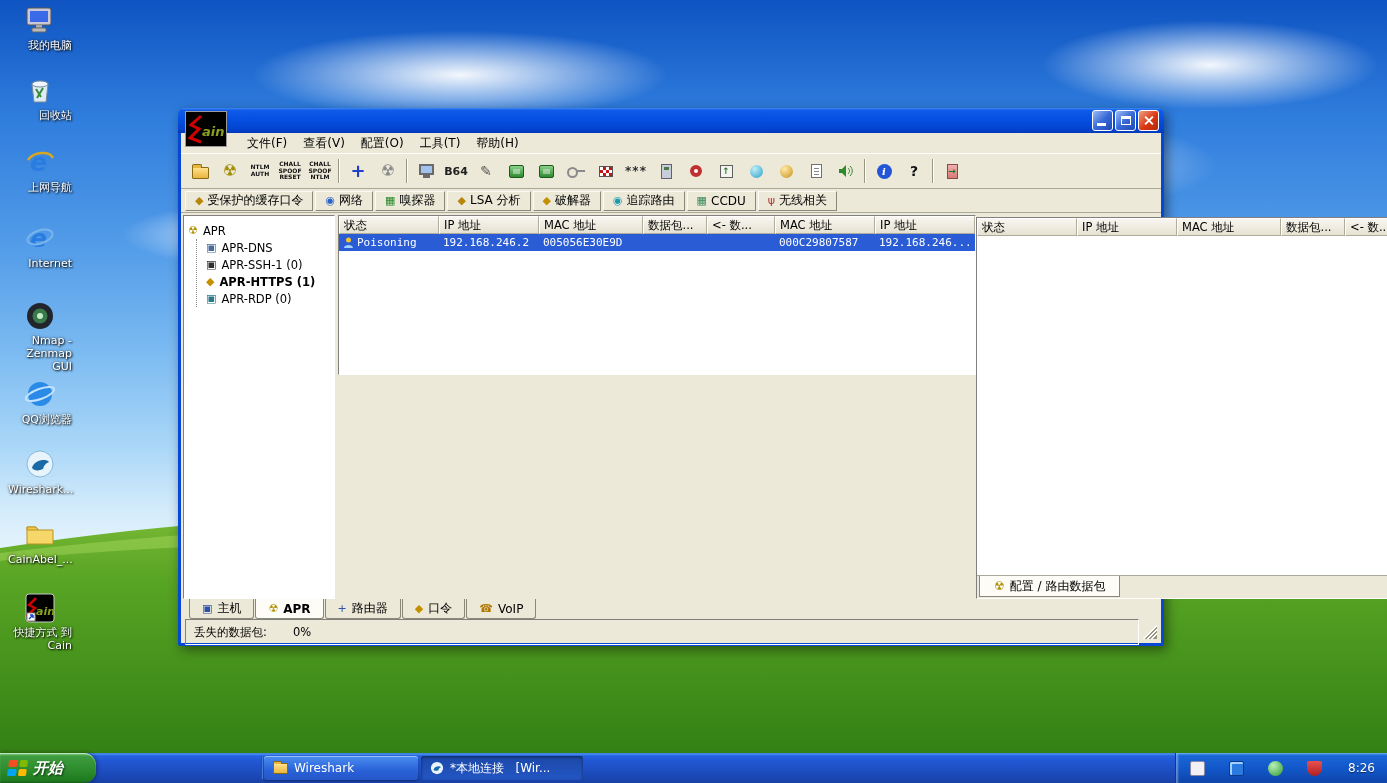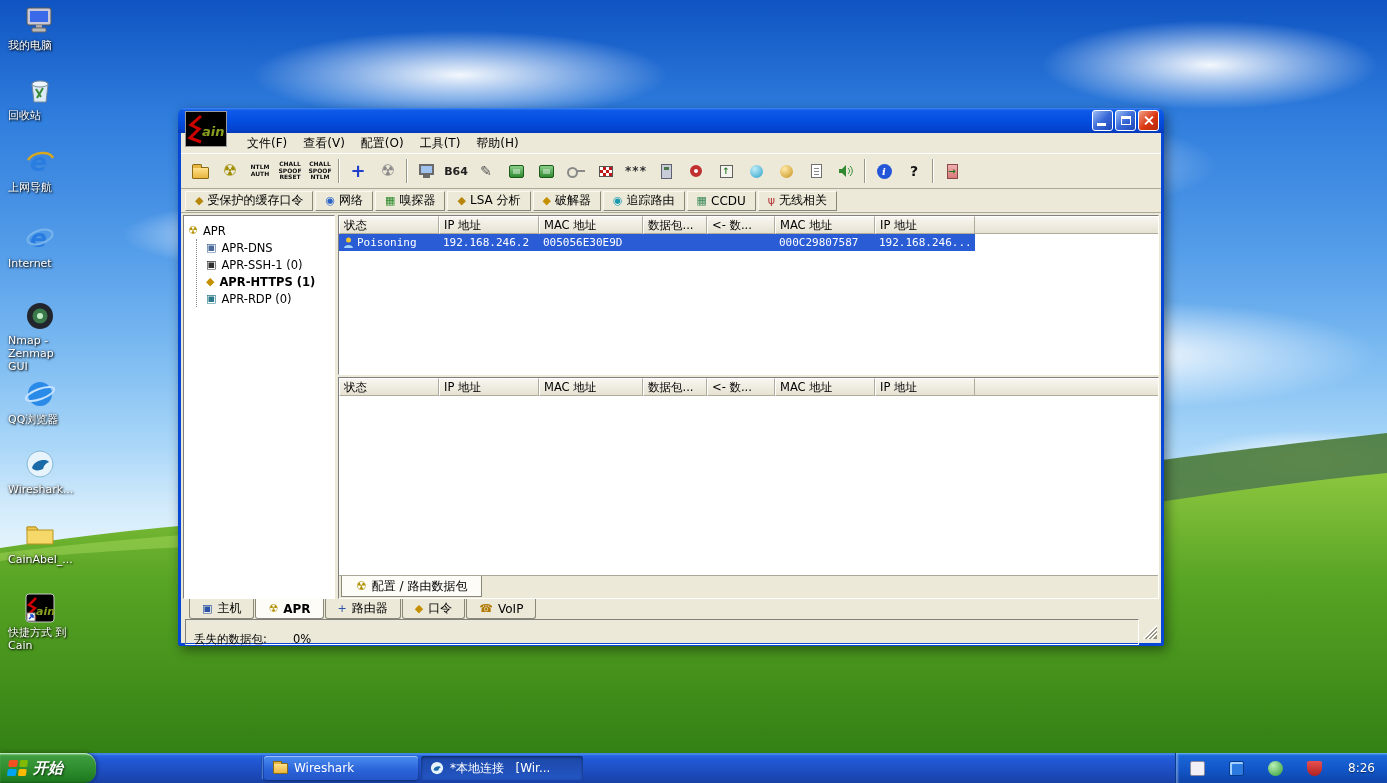--- a/index.html
+++ b/index.html
@@ -4,21 +4,21 @@
 <style>
 *{margin:0;padding:0;box-sizing:border-box}
 html,body{width:1387px;height:783px;overflow:hidden}
 body{position:relative;font-family:"DejaVu Sans","Liberation Sans",sans-serif;font-size:12px;color:#000}
 
 
 .desktop{position:absolute;inset:0;background:linear-gradient(180deg,#0f54c2 0%,#2f7ddd 15%,#549de9 32%,#7fbdf2 46%,#aad7f8 57%,#d3ebfb 65%,#ebf7fd 72%)}
 .cloud{position:absolute;background:radial-gradient(ellipse at center,rgba(255,255,255,.95),rgba(255,255,255,0) 70%);border-radius:50%}
 .hills{position:absolute;left:0;bottom:0;width:1387px;height:380px}
 
-.dicon{position:absolute;left:8px;width:64px;text-align:left;cursor:default}
+.dicon{position:absolute;left:8px;width:64px;text-align:right;cursor:default}
 .dicon svg{display:block;margin:0 auto 2px}
 .dlabel{display:inline-block;color:#fff;font-size:11px;line-height:1.2;text-shadow:1px 1px 2px #000,0 0 3px rgba(0,0,0,.7)}
 
 
 .win{position:absolute;left:178px;top:108px;width:986px;height:538px;border-radius:8px 8px 3px 3px;box-shadow:3px 4px 12px rgba(0,0,0,.45);z-index:5}
 .titlebar{height:25px;border-radius:7px 7px 0 0;background:linear-gradient(180deg,#3d85f5 0%,#0f5ae8 10%,#0550e2 45%,#0343cf 85%,#0239b8 100%);display:flex;align-items:center;justify-content:flex-end;padding:0 5px;position:relative}
 .tbtns{display:flex;gap:2px}
 .wbtn{width:21px;height:21px;border-radius:3px;border:1px solid #fff;display:flex;align-items:center;justify-content:center;position:relative}
 .wbtn.min,.wbtn.max{background:linear-gradient(135deg,#9cbdf5 0%,#3a6ad8 50%,#1e49b8 100%)}
 .wbtn.close{background:linear-gradient(135deg,#f0a088 0%,#da3610 55%,#b22a0c 100%)}
@@ -73,21 +73,21 @@
 .vicon{font-size:11px;line-height:1}
 
 .content{flex:1;display:flex;margin:2px 2px 0 2px;min-height:0}
 .tree{width:152px;background:#fff;border:1px solid;border-color:#808080 #fff #fff #808080;padding:6px 4px;overflow:hidden}
 .tree-line{display:flex;align-items:center;gap:5px;height:17px;font-size:11.5px;white-space:nowrap}
 .tree-kids{margin-left:8px;border-left:1px dotted #8a8a8a;padding-left:9px}
 .tglyph{font-size:11px;line-height:1}
 .c-nuke{color:#b09000}.c-dns{color:#4a6a9a}.c-ssh{color:#303030}.c-https{color:#c49000}.c-rdp{color:#2a7a8a}
 .bold{font-weight:bold}
 
-.right{flex:1;display:flex;flex-direction:column;margin-left:3px;min-width:0}
+.right{flex:1;display:flex;flex-direction:row;margin-left:3px;min-width:0}
 .pane{background:#fff;border:1px solid;border-color:#808080 #fff #fff #808080;display:flex;flex-direction:column;min-height:0}
 .pane-top{height:160px}
 .pane-bottom{flex:1;margin-top:2px}
 .hrow{display:flex;height:18px;flex:none}
 .hrow>div{background:linear-gradient(180deg,#f8f6f0,#e6e2d2);border-right:1px solid #b0ac9c;border-bottom:1px solid #b0ac9c;border-top:1px solid #fff;border-left:1px solid #fff;font-size:11.5px;padding:1px 4px;white-space:nowrap;overflow:hidden;cursor:default}
 .hrow::after{content:"";flex:1;background:linear-gradient(180deg,#f8f6f0,#e6e2d2);border-bottom:1px solid #b0ac9c;border-top:1px solid #fff}
 .hrow>div:nth-child(1),.lrow>div:nth-child(1){width:100px}
 .hrow>div:nth-child(2),.lrow>div:nth-child(2){width:100px}
 .hrow>div:nth-child(3),.lrow>div:nth-child(3){width:104px}
 .hrow>div:nth-child(4),.lrow>div:nth-child(4){width:64px}
@@ -101,21 +101,21 @@
 .sheetbar{height:23px;margin-top:auto;background:#ece9d8;border-top:1px solid #aca899;display:flex;align-items:flex-start;padding-left:2px}
 .sheettab{display:flex;align-items:center;gap:5px;height:21px;padding:0 14px;background:#fdfcf7;border:1px solid #8a8878;border-top:none;font-size:12px;white-space:nowrap}
 .nuke-sm{font-size:12px;color:#b09000}
 
 .btabs{height:22px;display:flex;align-items:flex-start;padding-left:8px;background:#ece9d8}
 .btab{display:flex;align-items:center;gap:5px;height:20px;padding:0 12px;margin-right:1px;background:#ece9d8;border:1px solid #8a8878;border-top:none;border-radius:0 0 3px 3px;font-size:12px;cursor:default;white-space:nowrap}
 .btab.active{background:#fdfcf7;font-weight:bold}
 .bicon{font-size:11px;line-height:1;font-weight:normal}
 
 .statusbar{height:22px;display:flex;align-items:center;padding:2px 4px;background:#ece9d8;gap:4px}
-.statusfield{flex:1;height:17px;border:1px solid;border-color:#808080 #fff #fff #808080;display:flex;align-items:flex-start;padding:12px 8px;font-size:11.5px;gap:26px}
+.statusfield{flex:1;height:17px;border:1px solid;border-color:#808080 #fff #fff #808080;display:flex;align-items:center;padding:12px 8px;font-size:11.5px;gap:26px}
 .grip{width:14px;height:14px;background:linear-gradient(135deg,transparent 50%,#fff 50%,#fff 55%,#9a9684 55%,#9a9684 62%,#fff 62%,#fff 70%,#9a9684 70%,#9a9684 77%,#fff 77%,#fff 85%,#9a9684 85%)}
 
 
 .taskbar{position:absolute;left:0;bottom:0;width:100%;height:30px;z-index:10;display:flex;background:linear-gradient(180deg,#3168d5 0%,#4f96ee 3%,#2563e0 9%,#2258d5 25%,#1a47b4 80%,#1941a5 100%)}
 .startbtn{width:96px;height:30px;display:flex;align-items:center;gap:6px;padding:0 14px 0 8px;border-radius:0 12px 12px 0;background:linear-gradient(180deg,#8fd88f 0%,#3f9c3f 10%,#2f8f2f 50%,#1f7a1f 92%,#186018 100%);box-shadow:1px 0 4px rgba(0,0,0,.4),inset 0 1px 1px rgba(255,255,255,.5);cursor:default}
 .flag{width:19px;height:16px;display:grid;grid-template:1fr 1fr/1fr 1fr;gap:2px;transform:skewX(-8deg)}
 .flag span{border-radius:1.5px}
 .fl-r{background:#f25022}.fl-g{background:#7fba00}.fl-b{background:#00a4ef}.fl-y{background:#ffb900}
 .startlabel{color:#fff;font-size:15px;font-weight:bold;font-style:italic;text-shadow:1px 1px 2px rgba(0,0,0,.6)}
 .ql{width:167px;height:30px;position:relative}

